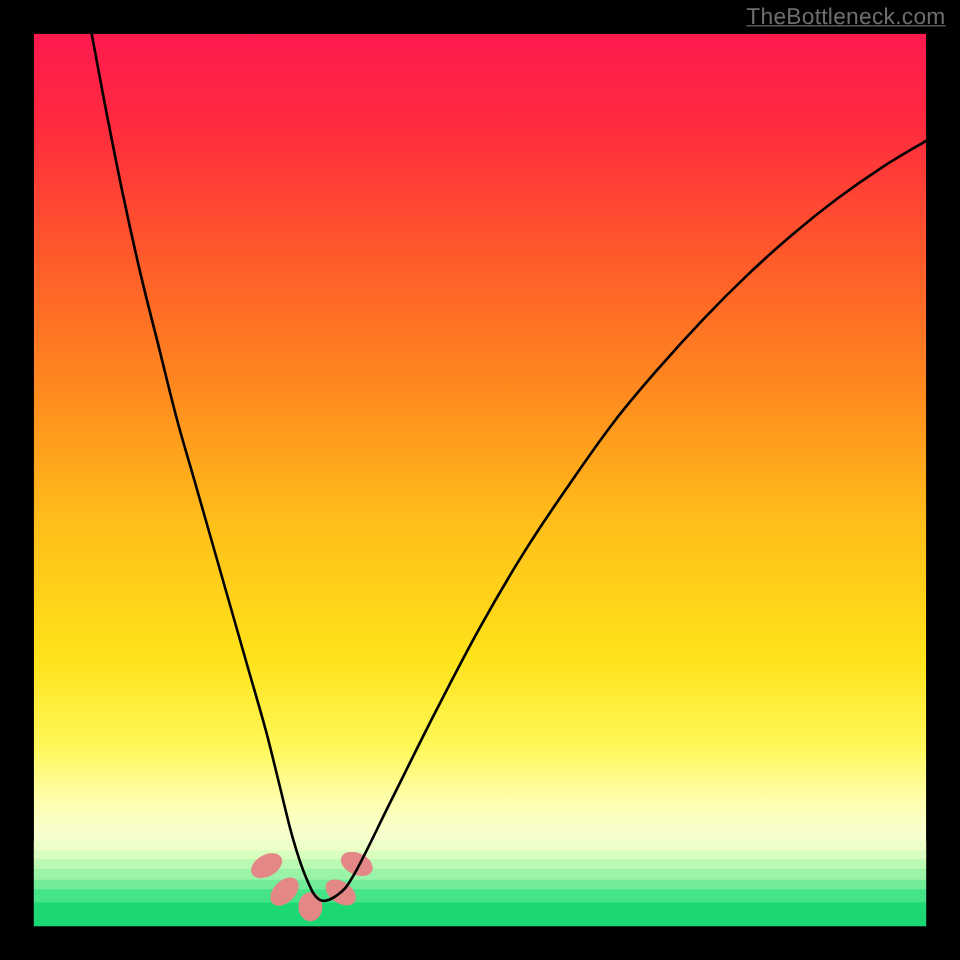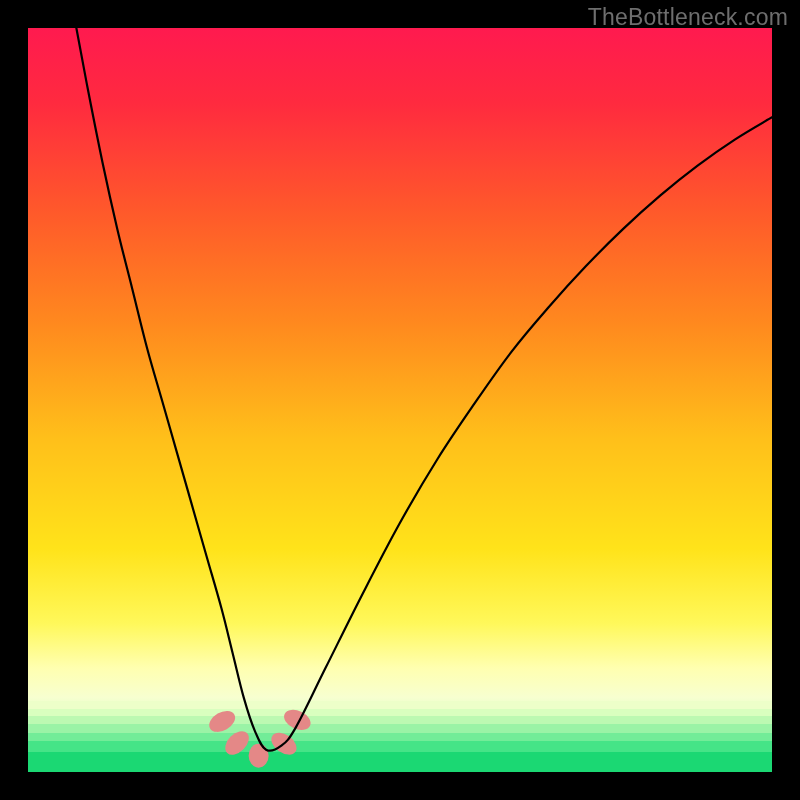--- a/index.html
+++ b/index.html
@@ -37,23 +37,24 @@
   .green-strips {
     position: absolute;
     left: 0;
     width: 100%;
   }
   .watermark {
     position: absolute;
     top: 4px;
     right: 12px;
     color: #6e6e6e;
-    font-size: 23px;
+    font-size: 19px;
     font-weight: 500;
     letter-spacing: 0.2px;
+    text-decoration: underline;
   }
   svg.curves {
     position: absolute;
     top: 0;
     left: 0;
   }
 </style>
 </head>
 <body>
 

